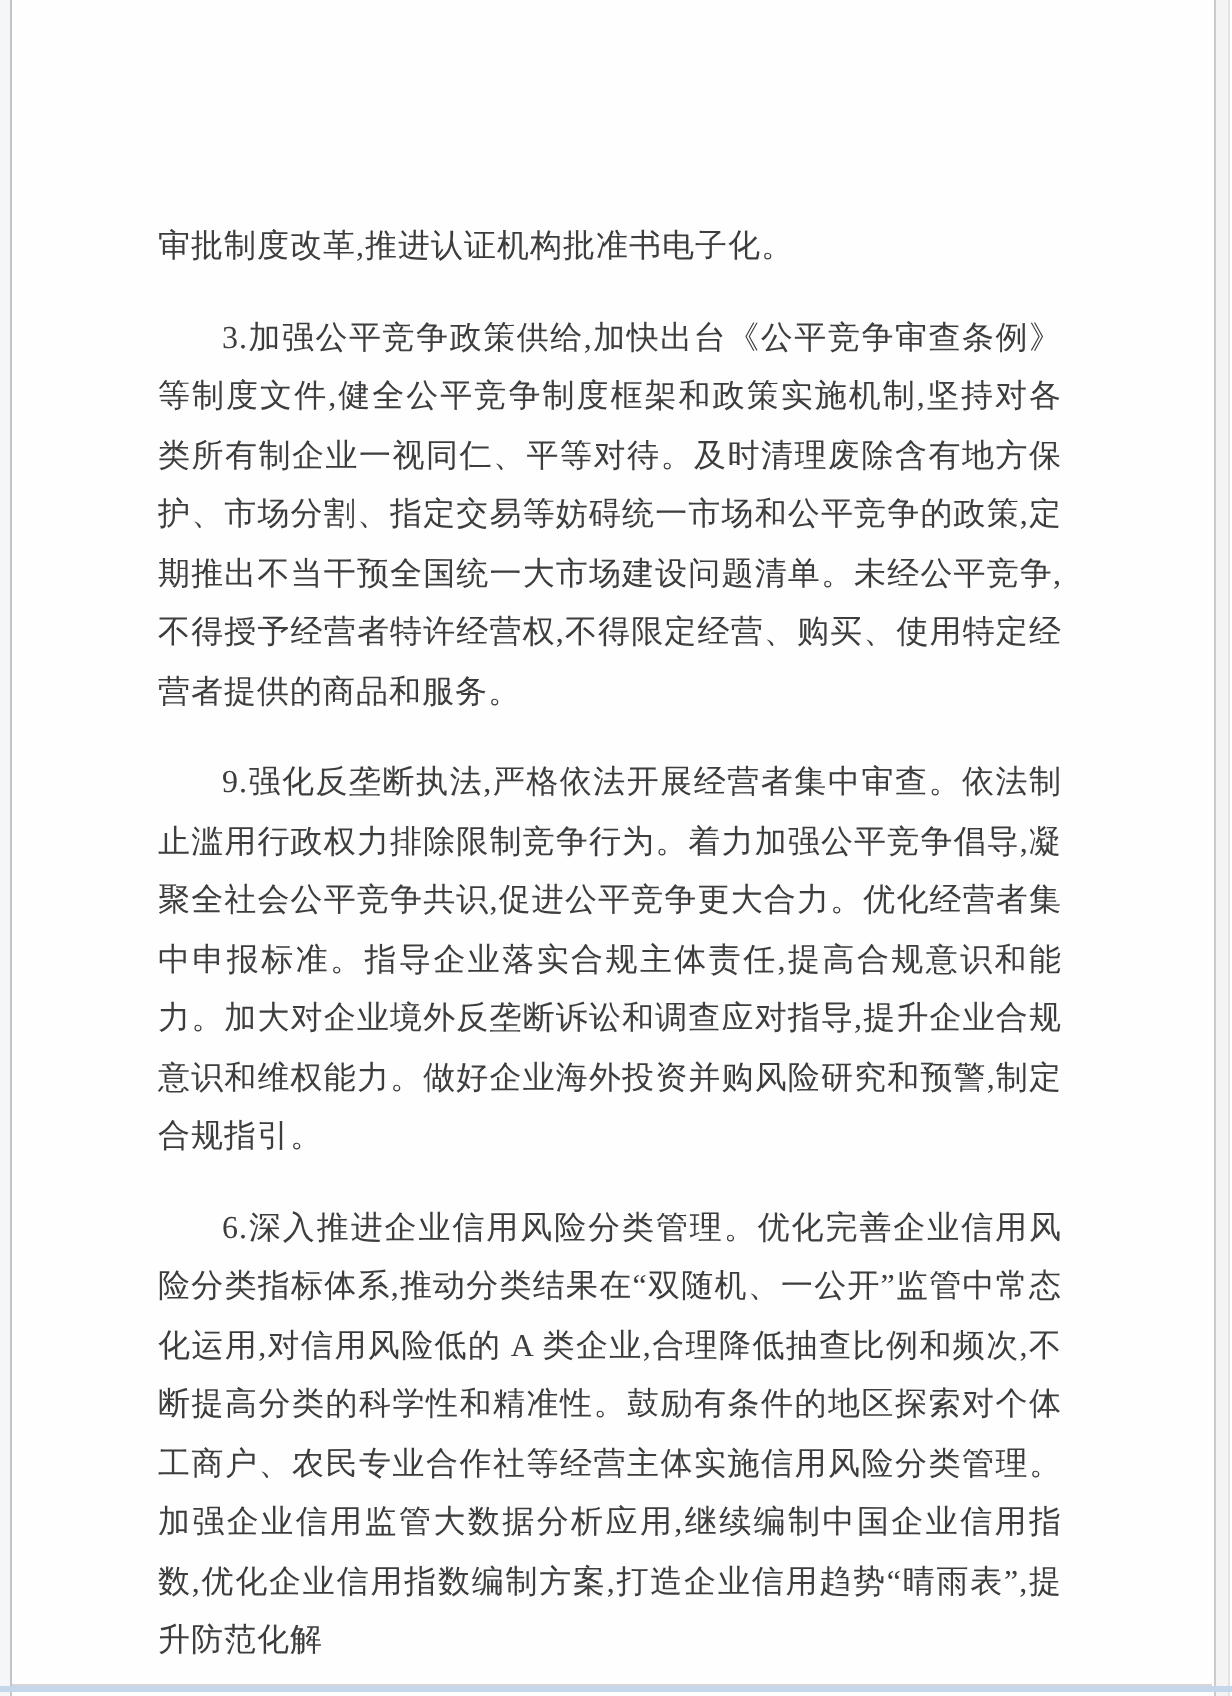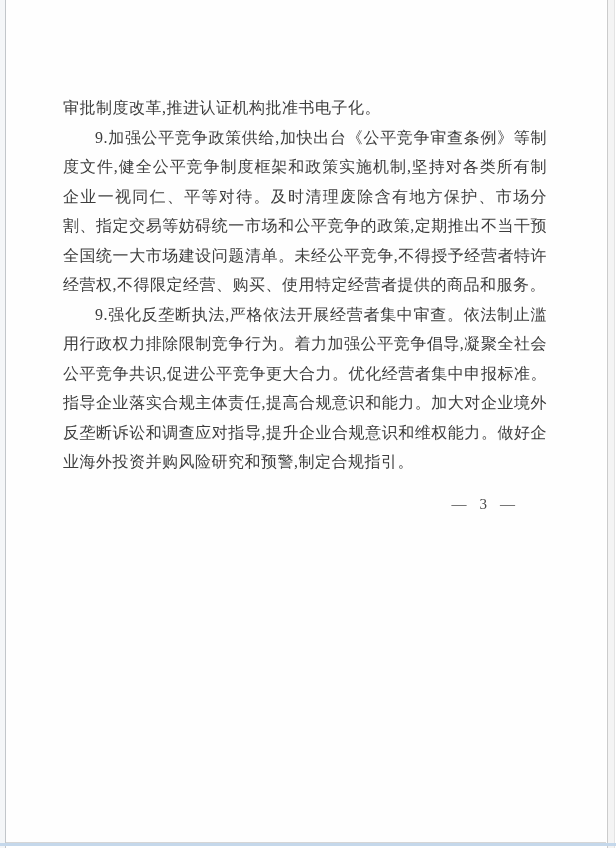--- a/index.html
+++ b/index.html
@@ -34,21 +34,21 @@
     top: 93px;
     width: 484px;
     color: #3d3d3d;
     font-size: 16px;
     line-height: 29.5px;
     letter-spacing: 0.5px;
     text-align: justify;
     text-justify: inter-ideograph;
   }
   .para {
-    margin: 0;
+    margin: 16px;
     padding: 0;
     text-indent: 2em;
   }
   .para.first {
     text-indent: 0;
   }
   
   .page-number {
     margin-top: 13px;
     text-align: right;
@@ -90,22 +90,23 @@
     background: #c5d8eb;
   }
 </style>
 </head>
 <body>
 
 <div class="scan-bg">
   <div class="page">
     <div class="text-block">
       <p class="para first">审批制度改革,推进认证机构批准书电子化。</p>
-      <p class="para">9.加强公平竞争政策供给,加快出台《公平竞争审查条例》等制度文件,健全公平竞争制度框架和政策实施机制,坚持对各类所有制企业一视同仁、平等对待。及时清理废除含有地方保护、市场分割、指定交易等妨碍统一市场和公平竞争的政策,定期推出不当干预全国统一大市场建设问题清单。未经公平竞争,不得授予经营者特许经营权,不得限定经营、购买、使用特定经营者提供的商品和服务。</p>
+      <p class="para">3.加强公平竞争政策供给,加快出台《公平竞争审查条例》等制度文件,健全公平竞争制度框架和政策实施机制,坚持对各类所有制企业一视同仁、平等对待。及时清理废除含有地方保护、市场分割、指定交易等妨碍统一市场和公平竞争的政策,定期推出不当干预全国统一大市场建设问题清单。未经公平竞争,不得授予经营者特许经营权,不得限定经营、购买、使用特定经营者提供的商品和服务。</p>
       <p class="para">9.强化反垄断执法,严格依法开展经营者集中审查。依法制止滥用行政权力排除限制竞争行为。着力加强公平竞争倡导,凝聚全社会公平竞争共识,促进公平竞争更大合力。优化经营者集中申报标准。指导企业落实合规主体责任,提高合规意识和能力。加大对企业境外反垄断诉讼和调查应对指导,提升企业合规意识和维权能力。做好企业海外投资并购风险研究和预警,制定合规指引。</p>
+      <p class="para">6.深入推进企业信用风险分类管理。优化完善企业信用风险分类指标体系,推动分类结果在“双随机、一公开”监管中常态化运用,对信用风险低的 A 类企业,合理降低抽查比例和频次,不断提高分类的科学性和精准性。鼓励有条件的地区探索对个体工商户、农民专业合作社等经营主体实施信用风险分类管理。加强企业信用监管大数据分析应用,继续编制中国企业信用指数,优化企业信用指数编制方案,打造企业信用趋势“晴雨表”,提升防范化解</p>
       <div class="page-number">
         <span>—</span><span class="pn-val">3</span><span>—</span>
       </div>
     </div>
   </div>
   <div class="edge-left"></div>
   <div class="edge-right"></div>
   <div class="edge-bottom"></div>
 </div>
 

